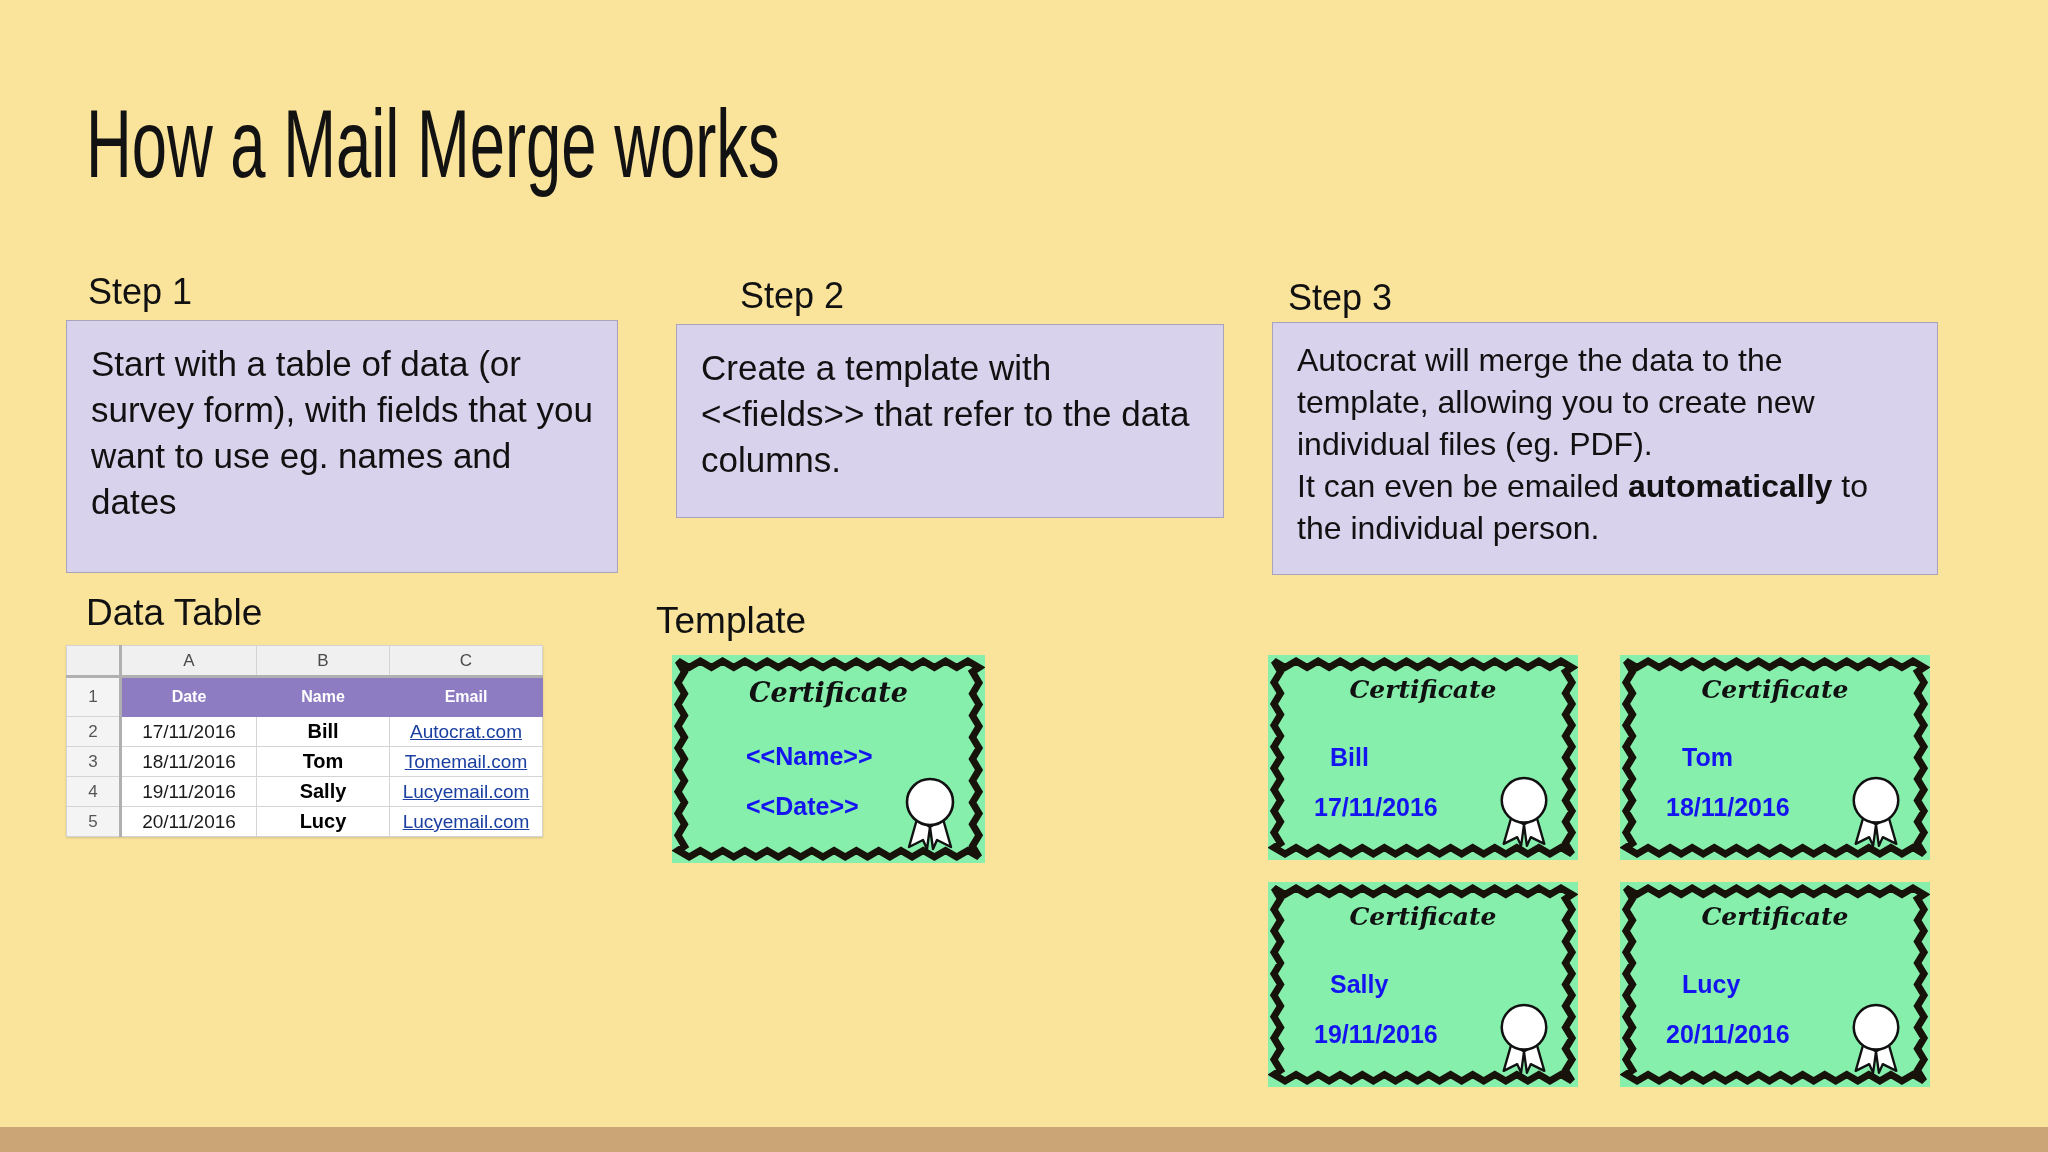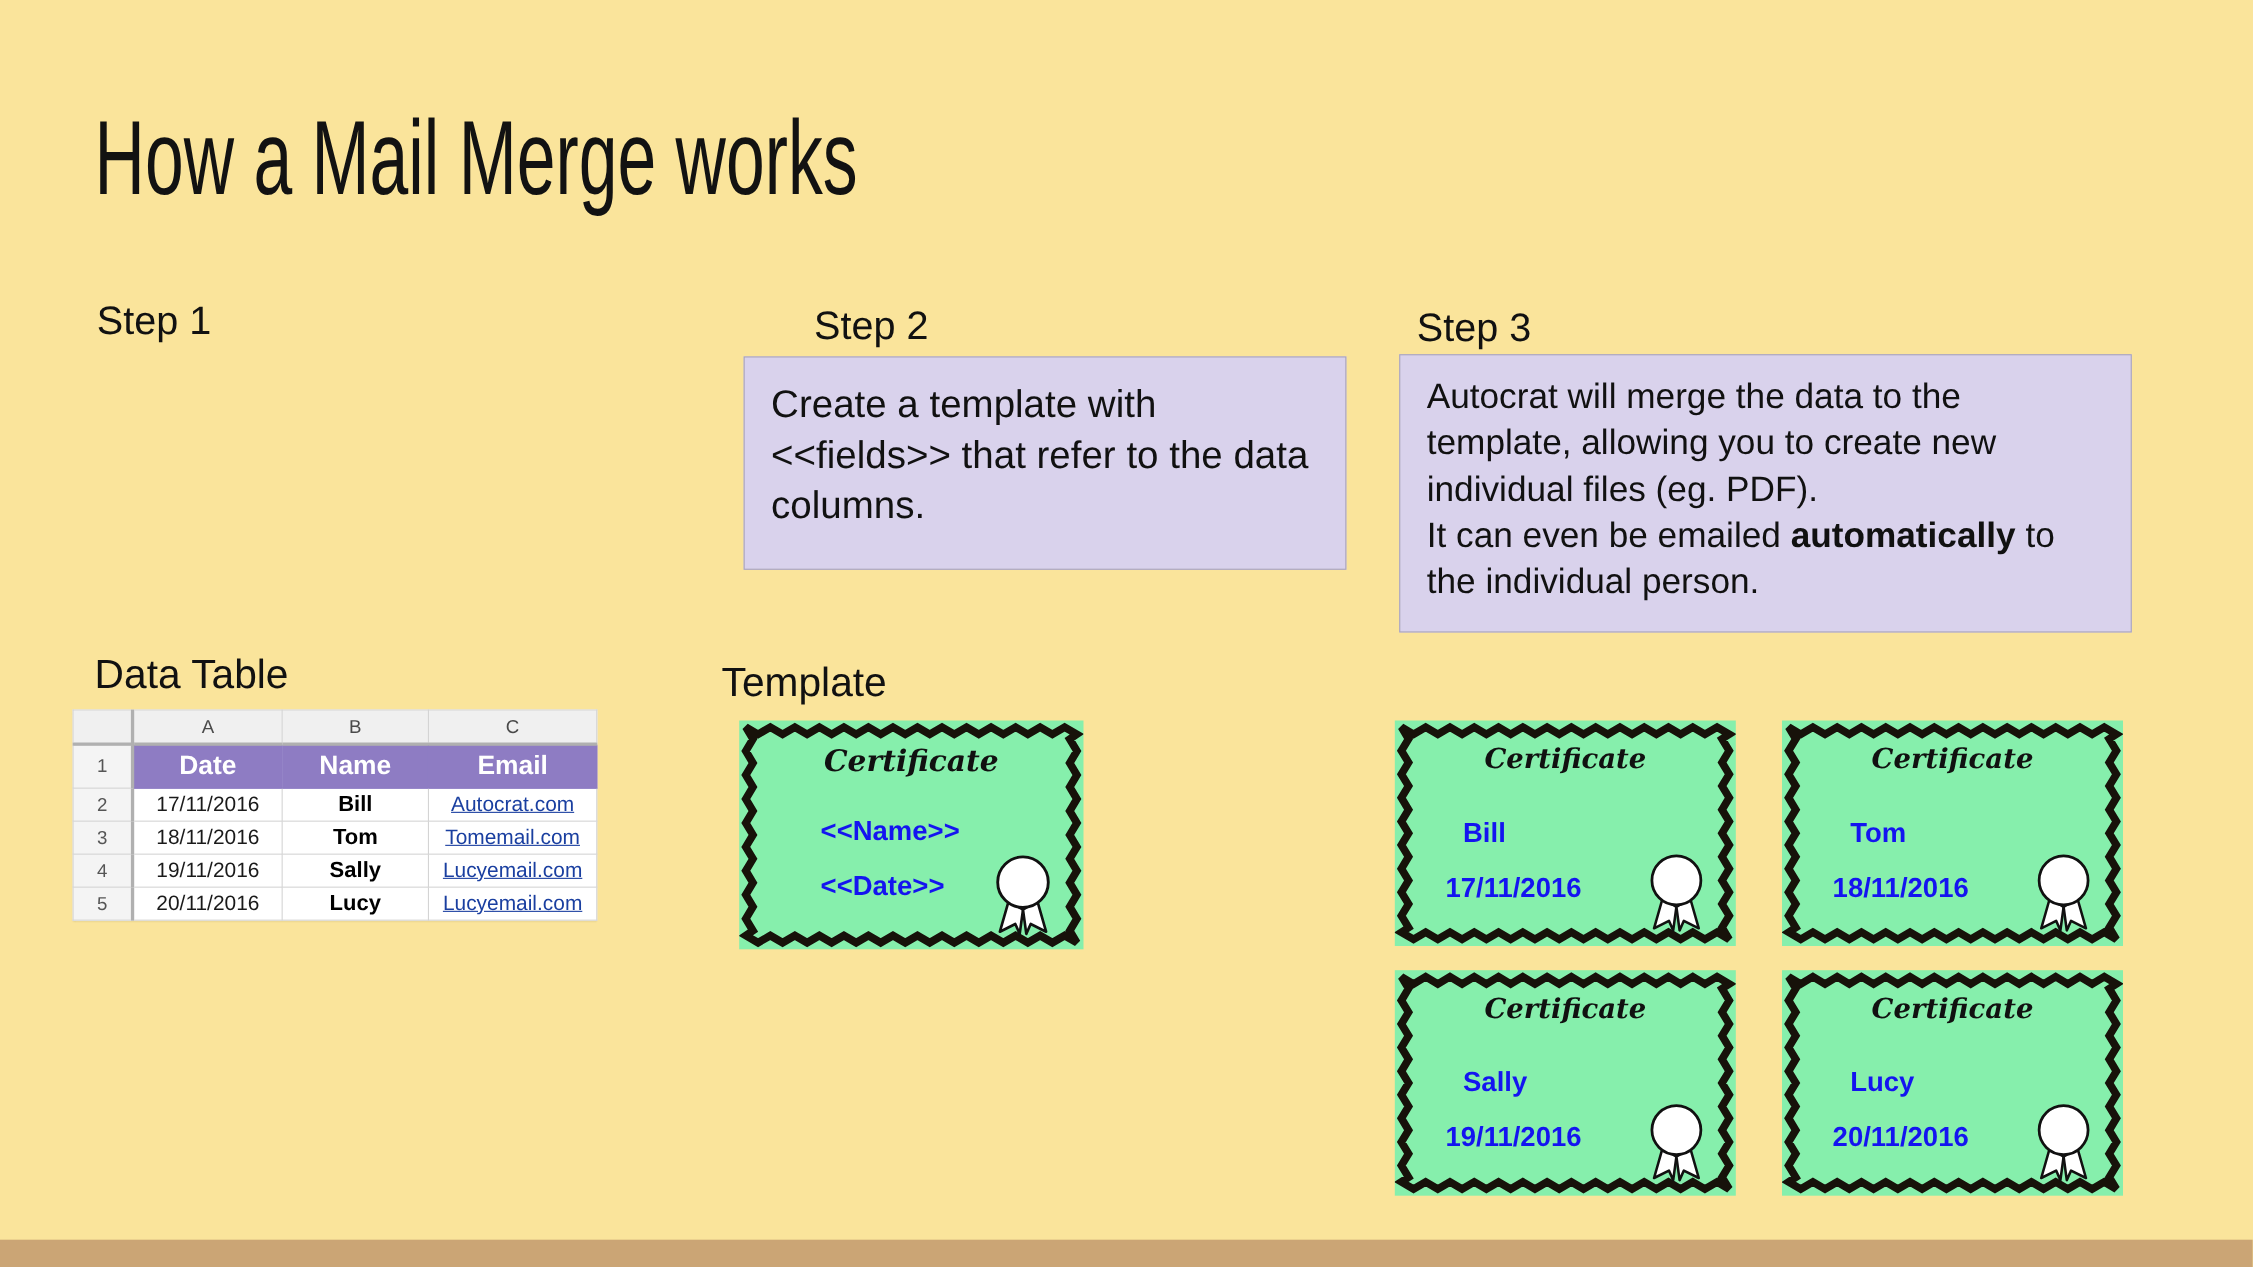--- a/index.html
+++ b/index.html
@@ -123,21 +123,21 @@
     width: 52px;
     background: #f4f4f4;
     color: #555;
     font-size: 17px;
     border-right: 3px solid #b0b0b0;
   }
   #sheet .hdr-cell {
     background: #8e7cc3;
     color: #ffffff;
     font-weight: bold;
-    font-size: 24px;
+    font-size: 16px;
     height: 38px;
     border-color: #8e7cc3;
   }
   #sheet .date-cell  { color: #1a1a1a; font-size: 19px; }
   #sheet .name-cell  { color: #000; font-weight: bold; font-size: 20px; }
   #sheet .email-cell { color: #1a3fa0; text-decoration: underline; font-size: 19px; }
   #sheet .c-a { width: 134px; }
   #sheet .c-b { width: 132px; }
   #sheet .c-c { width: 152px; }
 
@@ -197,20 +197,21 @@
   .bold-inline { font-weight: bold; }
 </style>
 </head>
 <body>
 
 <div id="slide">
 
   <div id="title">How a Mail Merge works</div>
 
   <div class="step-label" id="step1-label">Step 1</div>
+  <div class="step-box" id="step1-box">Start with a table of data (or survey form), with fields that you want to use eg. names and dates</div>
   <div class="sub-label" id="data-table-label">Data Table</div>
 
   <table id="sheet">
     <tbody>
         <tr>
       <td class="corner-cell"></td>
       <td class="colhead c-a">A</td>
       <td class="colhead c-b">B</td>
       <td class="colhead c-c">C</td>
     </tr>

